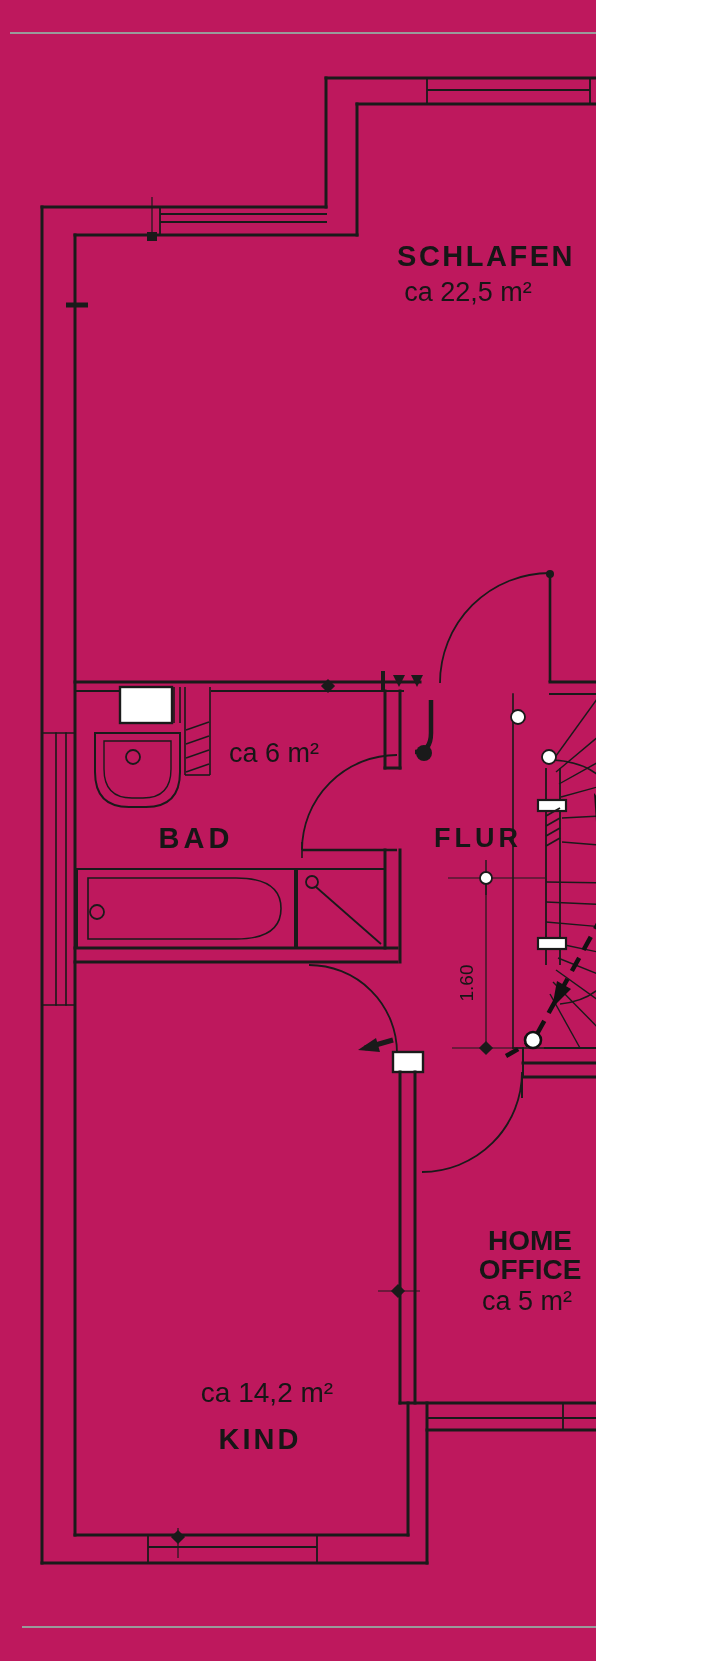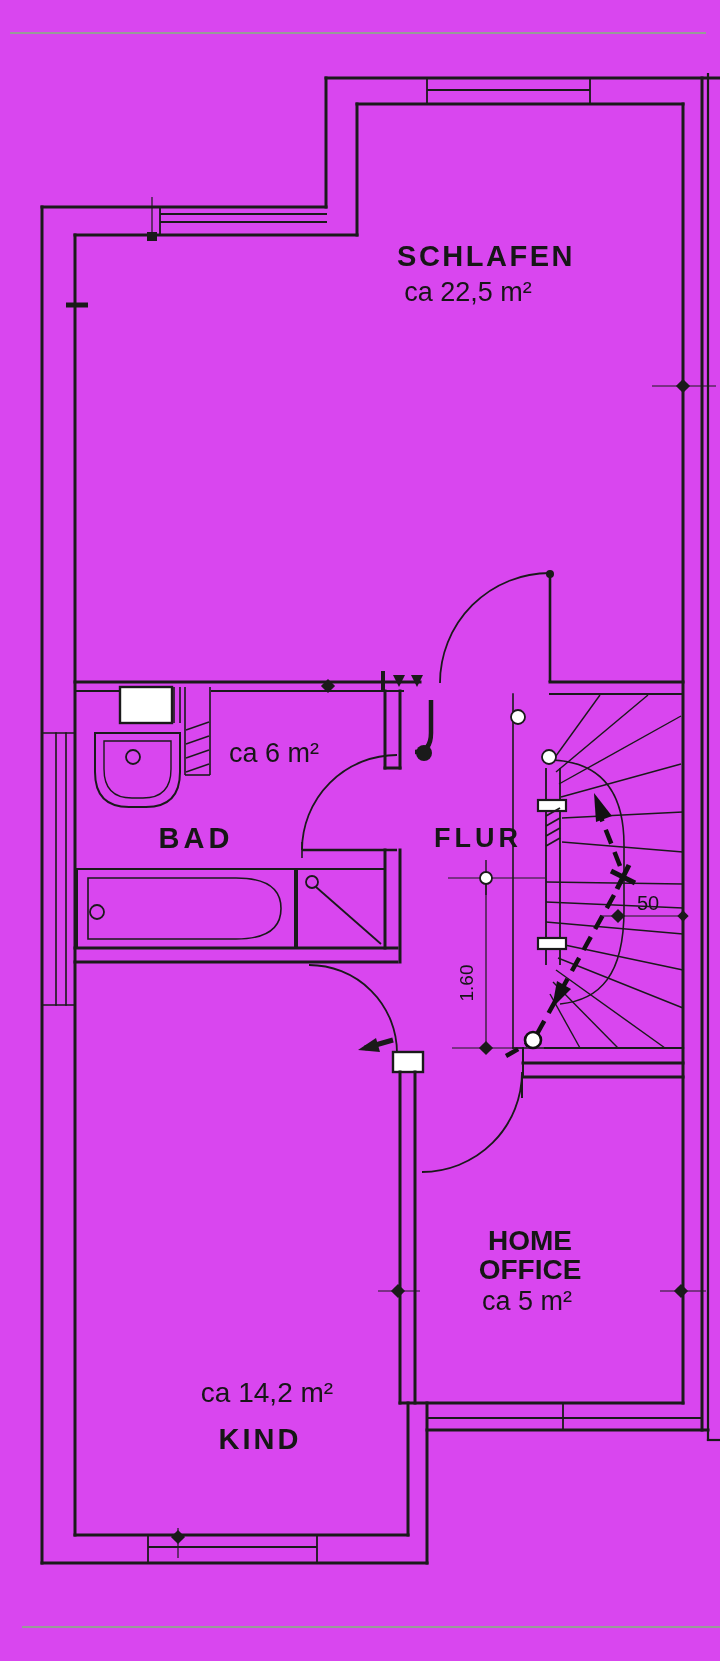--- a/index.html
+++ b/index.html
@@ -1,16 +1,16 @@
 <!DOCTYPE html>
 <html><head>
 <meta charset="utf-8">
 <style>
   html,body{margin:0;padding:0;background:#ffffff;}
-  .canvas{position:relative;width:720px;height:1661px;background:#d946ef;overflow:hidden;}
+  .canvas{position:relative;width:596px;height:1661px;background:#be185d;overflow:hidden;}
   svg{position:absolute;left:0;top:0;}
   svg text{font-family:"Liberation Sans",sans-serif;fill:#161616;}
   .room-name{font-weight:600;}
   .room-area{font-weight:400;}
   .ho-name{font-weight:700;}
   .dim-label{font-weight:400;}
 </style>
 </head>
 <body>
 

